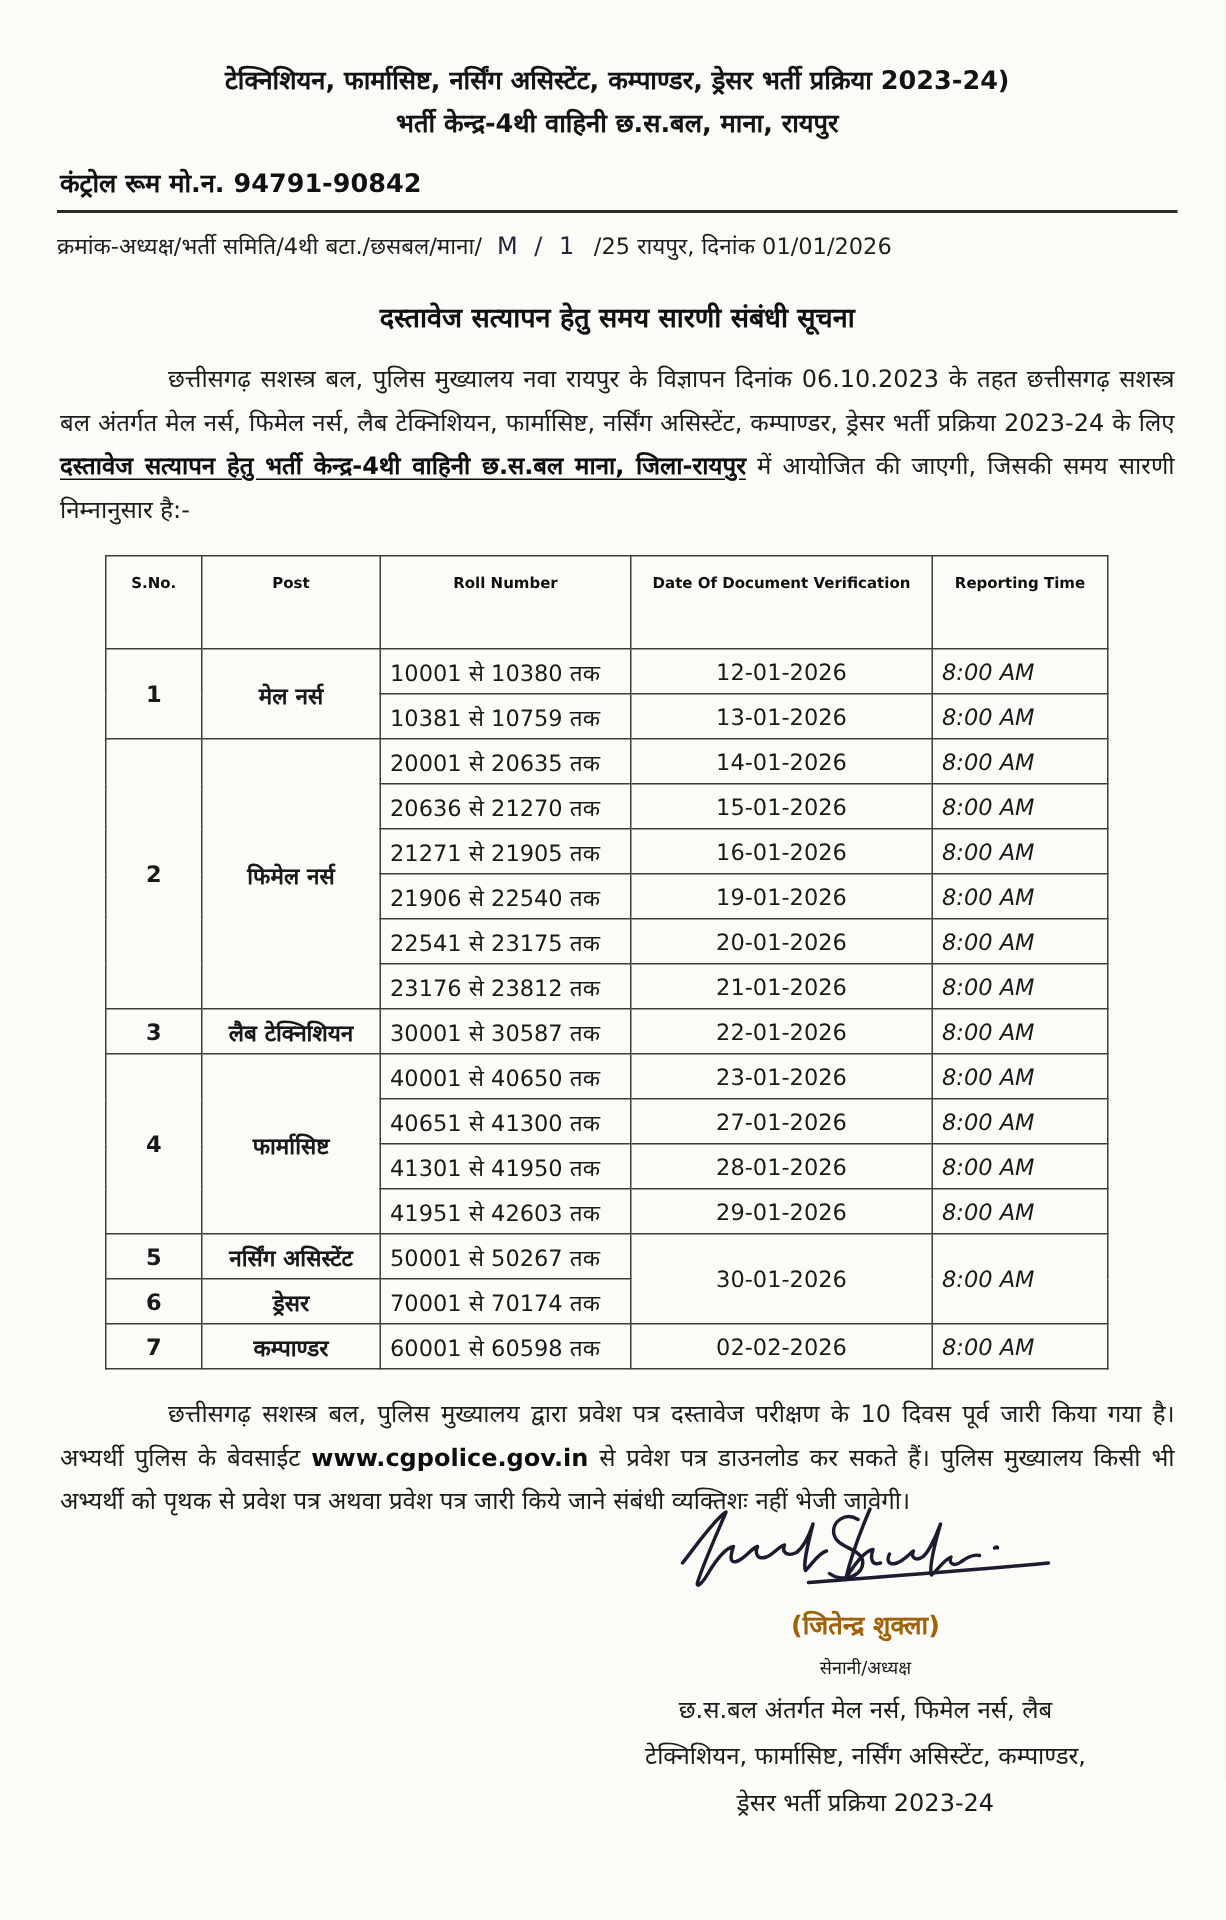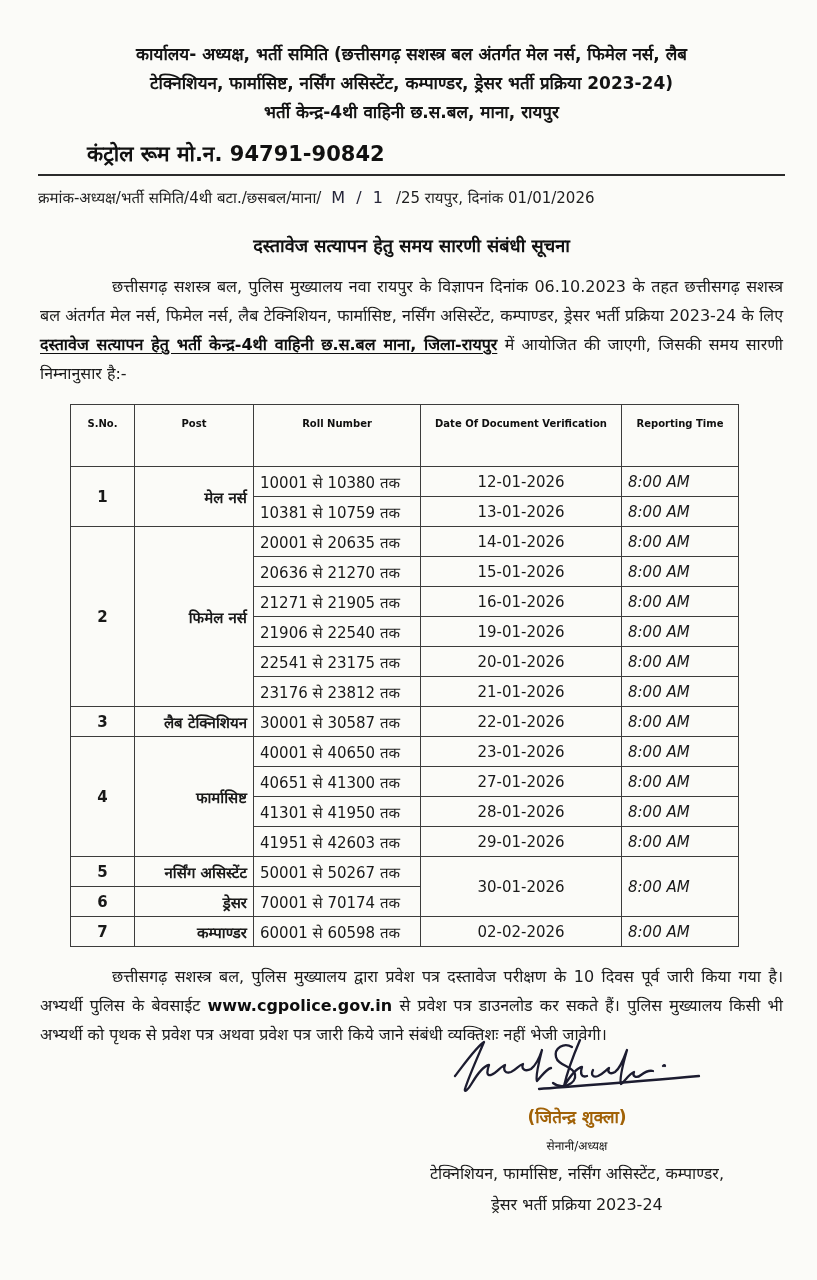--- a/index.html
+++ b/index.html
@@ -25,25 +25,24 @@
     font-size:17px;
     line-height:29px;
     color:#141414;
     margin:0 28px;
   }
   .contact-row{
     display:flex;
     justify-content:space-between;
     align-items:flex-start;
     font-weight:bold;
-    font-size:21px;
+    font-size:17px;
     margin-top:12px;
     padding:0 2px;
     color:#111;
-    margin-left:47px;
   }
   .divider{
     border:none;
     border-top:2.5px solid #2b2b2b;
     margin:7px 0 0 0;
   }
   .ref-line{
     margin-top:11px;
     font-size:15px;
     color:#1d1d1d;
@@ -104,21 +103,21 @@
     color:#0f0f0f;
   }
   table.schedule td{
     font-size:15px;
     height:30px;
     padding:2px 6px;
     color:#191919;
     vertical-align:middle;
   }
   td.cell-sno{text-align:center;font-weight:bold;}
-  td.cell-post{text-align:right;padding-left:9px;font-weight:bold;}
+  td.cell-post{text-align:center;padding-left:9px;font-weight:bold;}
   td.cell-roll{text-align:left;padding-left:11px;}
   td.cell-date{text-align:center;}
   td.cell-time{text-align:left;font-style:italic;}
   td.v-top{vertical-align:top;padding-top:5px;}
   
   .signature-area{
     width:380px;
     margin:-14px 18px 0 auto;
     text-align:center;
   }
@@ -126,21 +125,20 @@
   .sig-name{font-weight:bold;font-size:17px;margin-top:8px;color:#a16207;}
   .sig-designation{font-size:12px;margin-top:9px;color:#1a1a1a;}
   .sig-org{font-size:16px;line-height:31px;margin-top:4px;color:#1a1a1a;}
 </style>
 </head>
 <body>
 
 <div class="page">
 
   <div class="letterhead">
-    <div>कार्यालय- अध्यक्ष, भर्ती समिति (छत्तीसगढ़ सशस्त्र बल अंतर्गत मेल नर्स, फिमेल नर्स, लैब</div>
     <div>टेक्निशियन, फार्मासिष्ट, नर्सिंग असिस्टेंट, कम्पाण्डर, ड्रेसर भर्ती प्रक्रिया 2023-24)</div>
     <div>भर्ती केन्द्र-4थी वाहिनी छ.स.बल, माना, रायपुर</div>
   </div>
 
   <div class="contact-row">
     <span>कंट्रोल रूम मो.न. 94791-90842</span>
   </div>
   <hr class="divider">
 
   <div class="ref-line">
@@ -273,18 +271,19 @@
         <path d="M131,12 C123,7 113,13 115,22 C117,31 132,31 134,39 C136,49 121,55 112,48"></path>
         <path d="M139,5 C133,19 126,38 123,51 C128,43 135,33 141,32 C139,38 140,43 146,41"></path>
         <path d="M152,35 C150,39 151,43 157,41 C162,39 165,35 168,33 C166,37 169,40 174,37 C177,35 182,26 186,15 C182,29 178,44 180,49 C184,46 188,39 193,37 C191,41 195,44 200,40 C204,37 208,35 212,36"></path>
         <path d="M222,31 C223,30 224,30 224,31"></path>
         <path d="M98,54 C150,50 205,46 258,41"></path>
       </g>
     </svg>
     <div class="sig-name">(जितेन्द्र शुक्ला)</div>
     <div class="sig-designation">सेनानी/अध्यक्ष</div>
     <div class="sig-org">
+      <div>छ.स.बल अंतर्गत मेल नर्स, फिमेल नर्स, लैब</div>
       <div>टेक्निशियन, फार्मासिष्ट, नर्सिंग असिस्टेंट, कम्पाण्डर,</div>
       <div>ड्रेसर भर्ती प्रक्रिया 2023-24</div>
     </div>
   </div>
 
 </div>
 
 </body></html>

